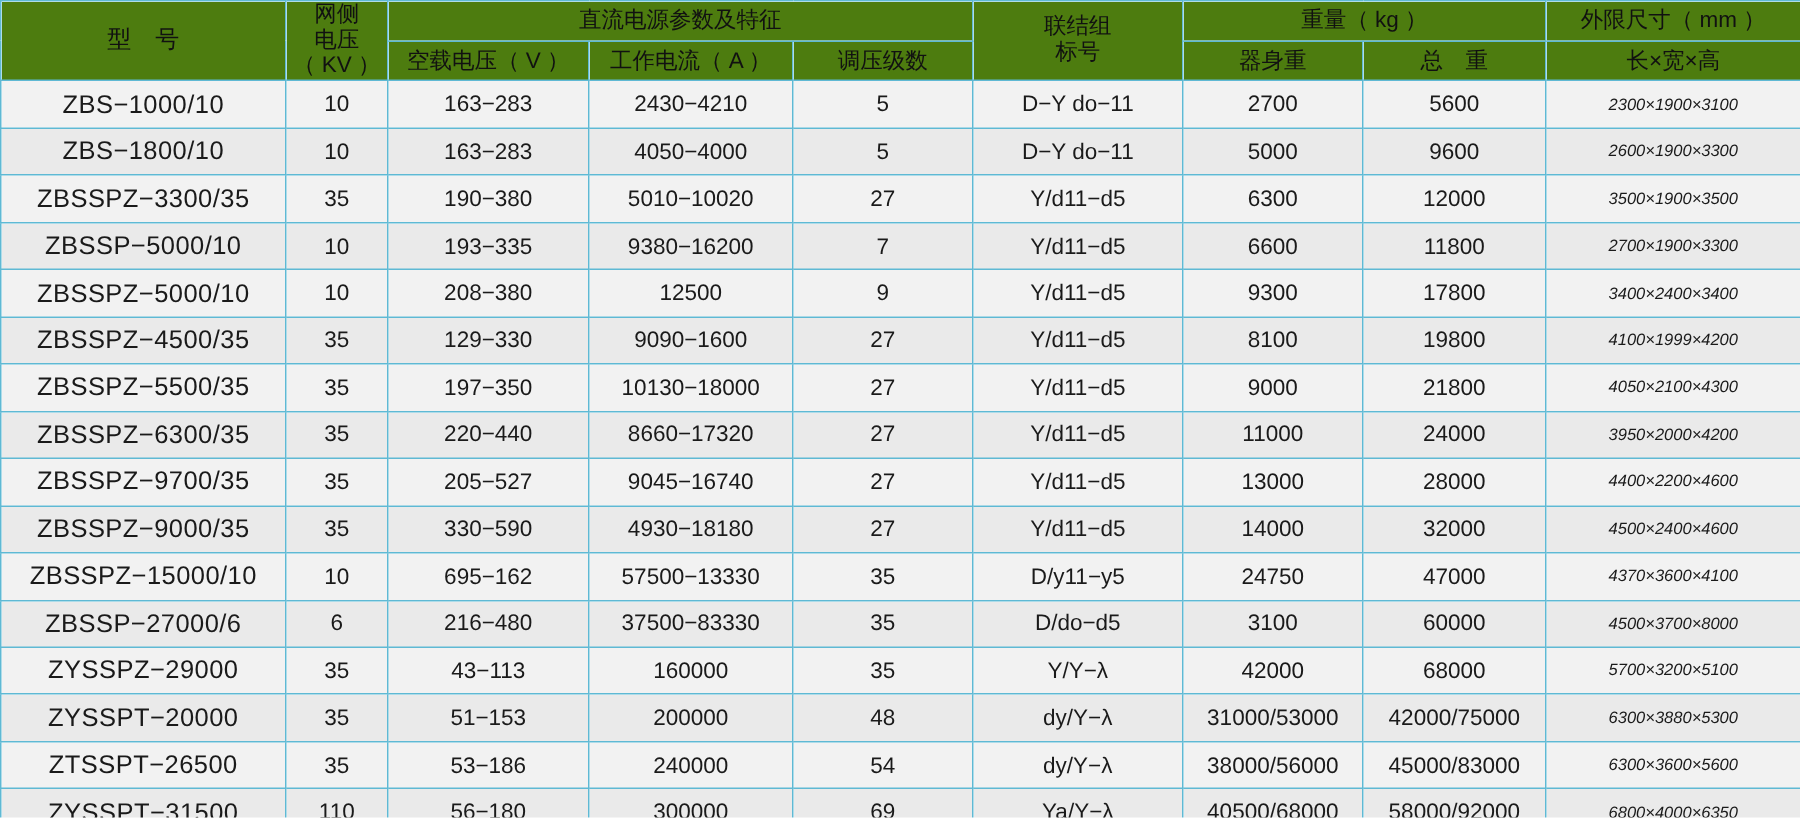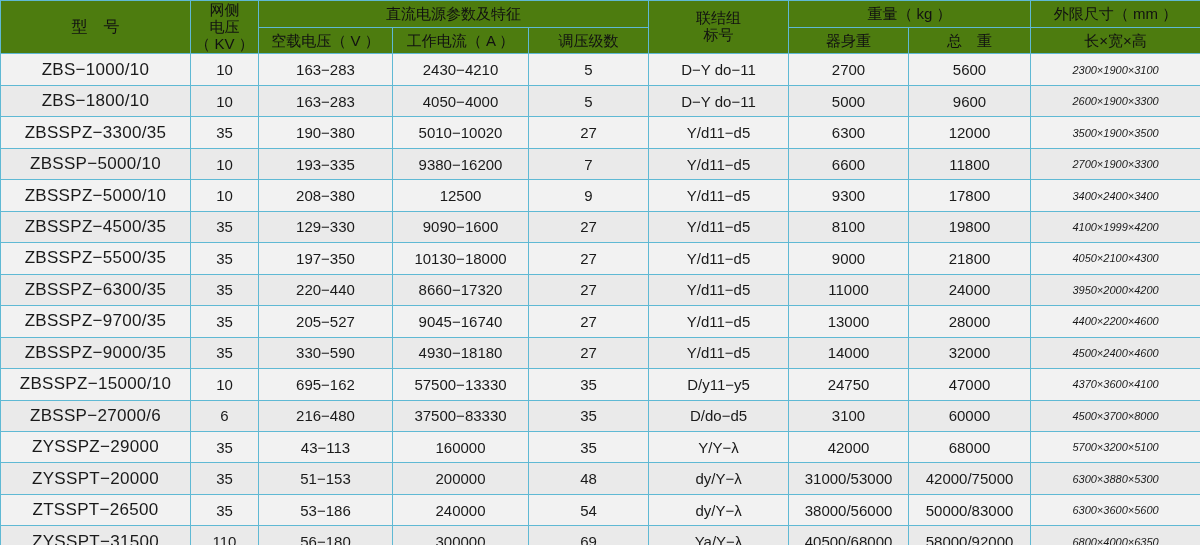--- a/index.html
+++ b/index.html
@@ -267,21 +267,21 @@
         <td class="small">6300×3880×5300</td>
       </tr>
       <tr>
         <td class="model">ZTSSPT−26500</td>
         <td>35</td>
         <td>53−186</td>
         <td>240000</td>
         <td>54</td>
         <td>dy/Y−λ</td>
         <td>38000/56000</td>
-        <td>50000/83000</td>
+        <td>45000/83000</td>
         <td class="small">6300×3600×5600</td>
       </tr>
       <tr class="alt">
         <td class="model">ZYSSPT−31500</td>
         <td>110</td>
         <td>56−180</td>
         <td>300000</td>
         <td>69</td>
         <td>Ya/Y−λ</td>
         <td>40500/68000</td>

